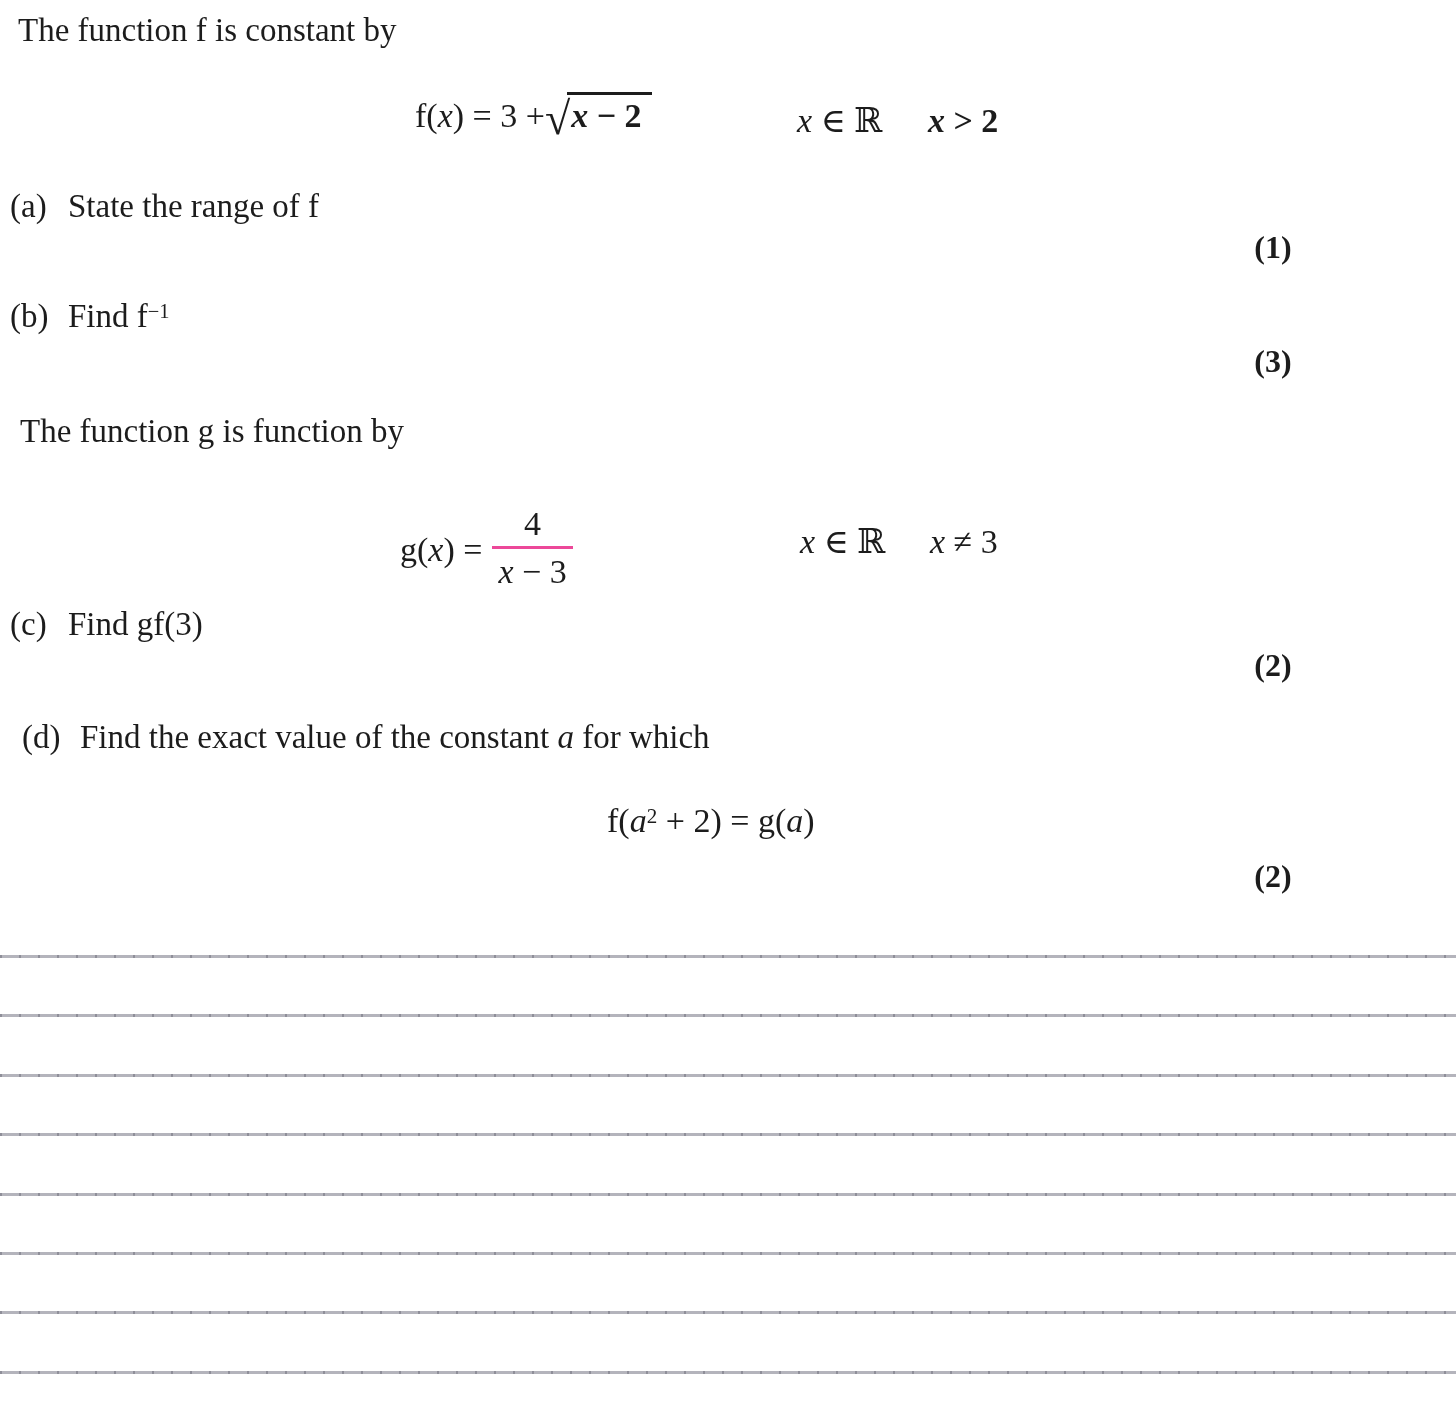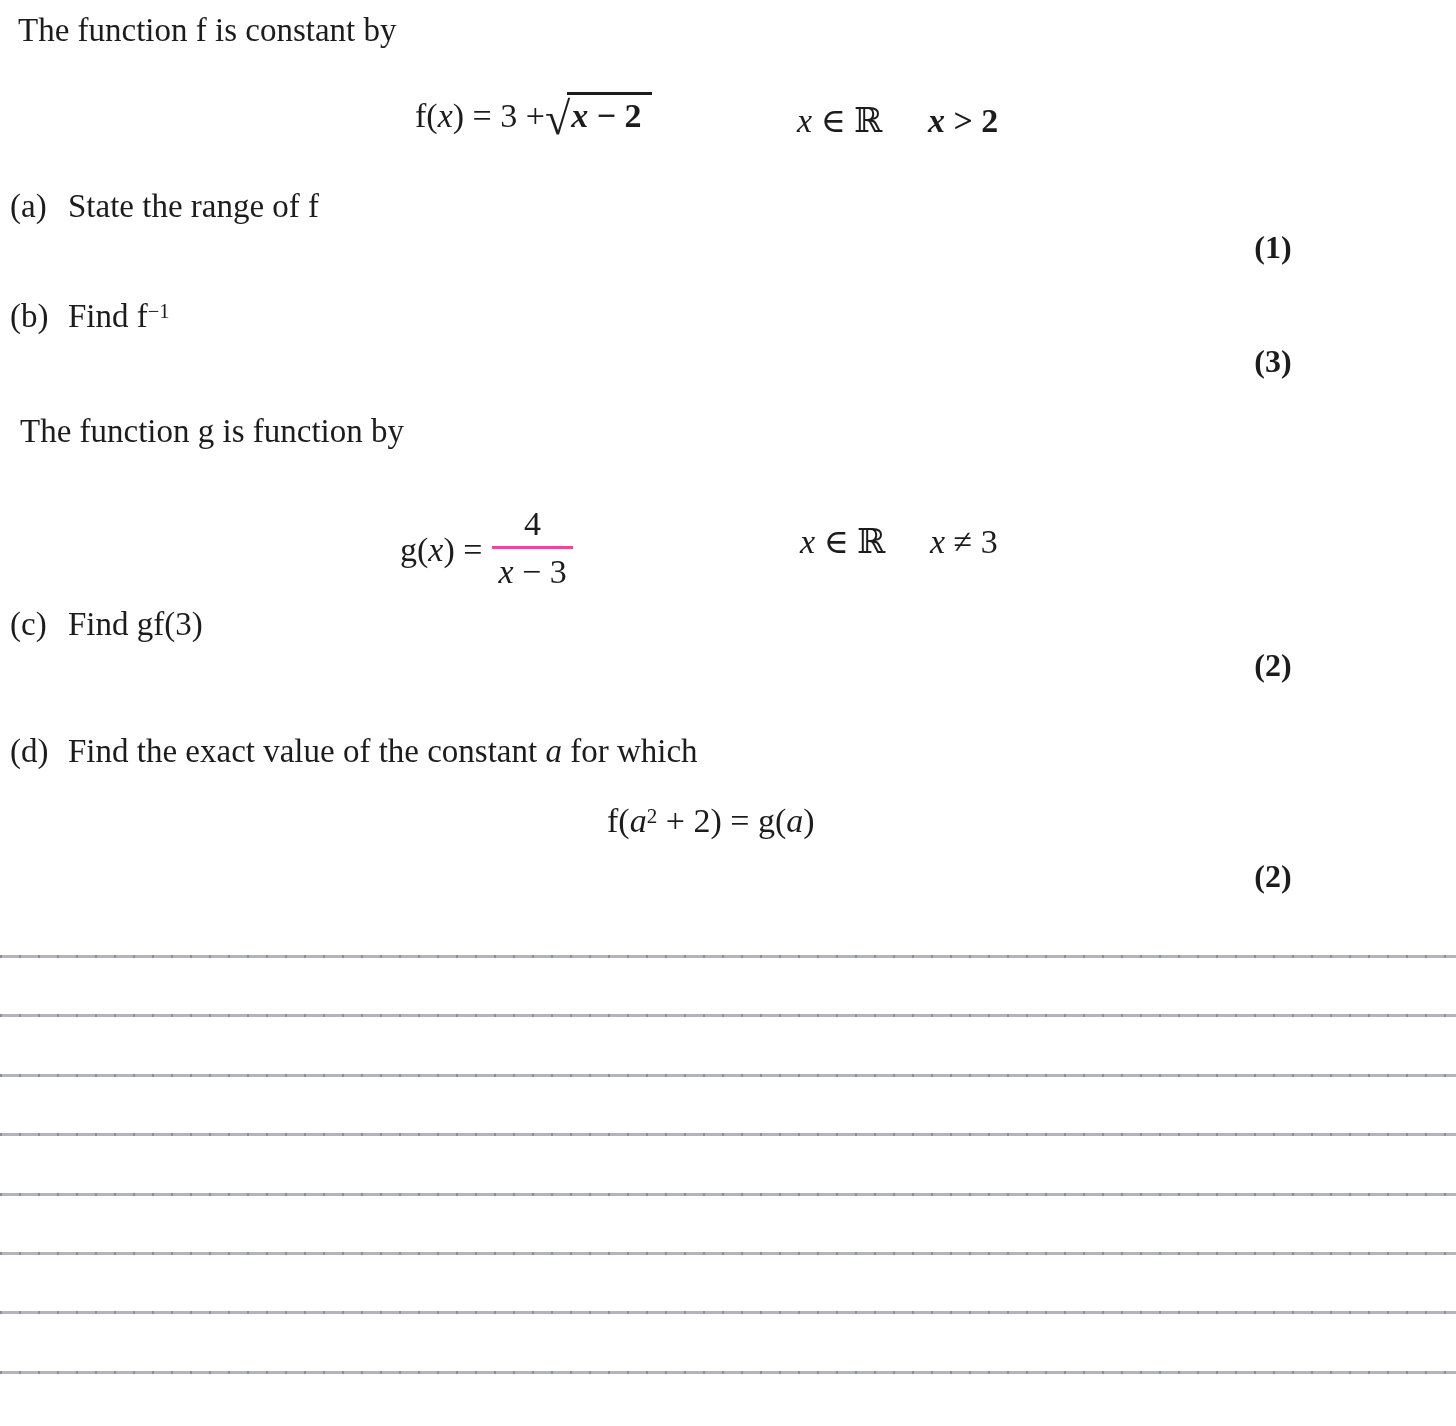--- a/index.html
+++ b/index.html
@@ -65,21 +65,21 @@
   </div>
   <div class="t math" style="left:930px;top:521px;">
     <span class="it">x</span><span> ≠ 3</span>
   </div>
 
   <p class="t" style="left:10px;top:604px;">
     <span class="part-label">(c)</span><span>Find gf(3)</span>
   </p>
   <div class="marks" style="top:646px;">(2)</div>
 
-  <p class="t" style="left:10px;top:717px;margin-top:14px;">
+  <p class="t" style="left:22px;top:717px;">
     <span class="part-label">(d)</span><span>Find the exact value of the constant </span><span class="it">a</span><span> for which</span>
   </p>
 
   <div class="t math" style="left:607px;top:800px;">
     <span>f(</span><span class="it">a</span><span class="sup">2</span><span> + 2) = g(</span><span class="it">a</span><span>)</span>
   </div>
   <div class="marks" style="top:857px;">(2)</div>
 
   <div>
       <div class="answer-line" style="top: 955px;"></div>

